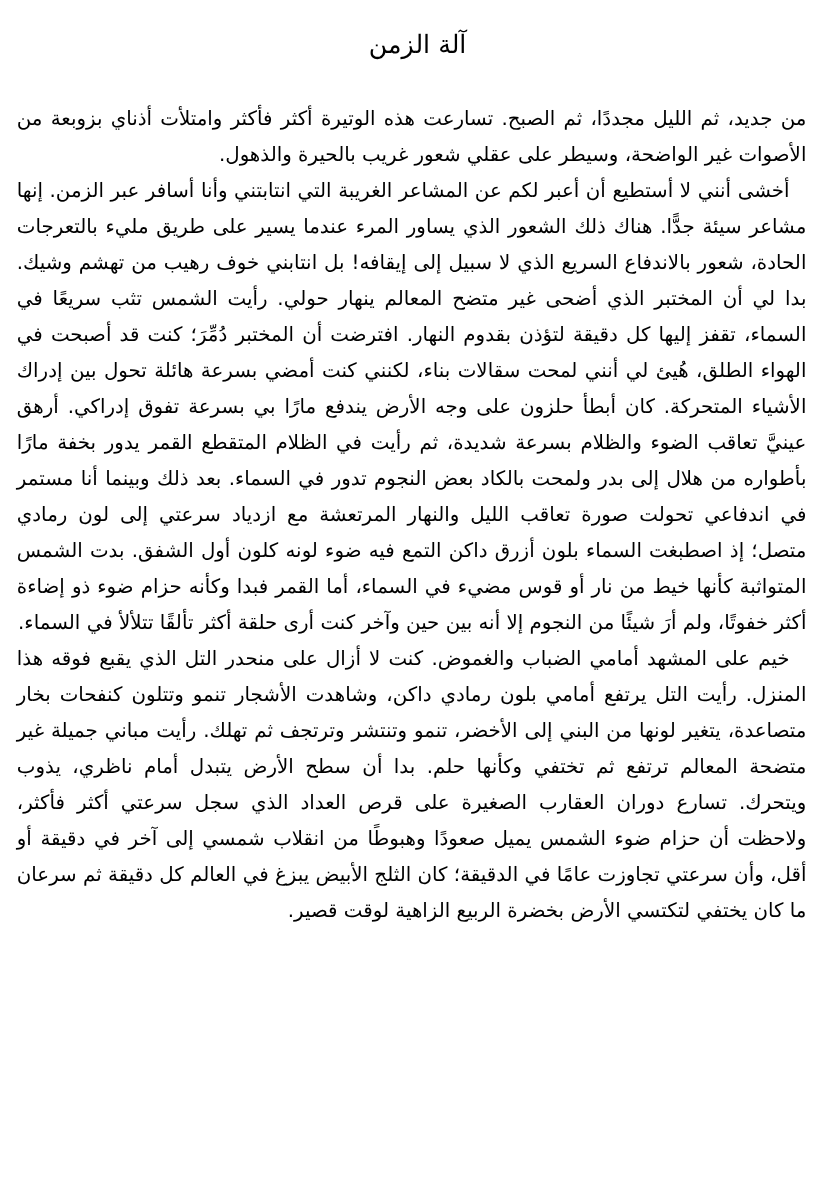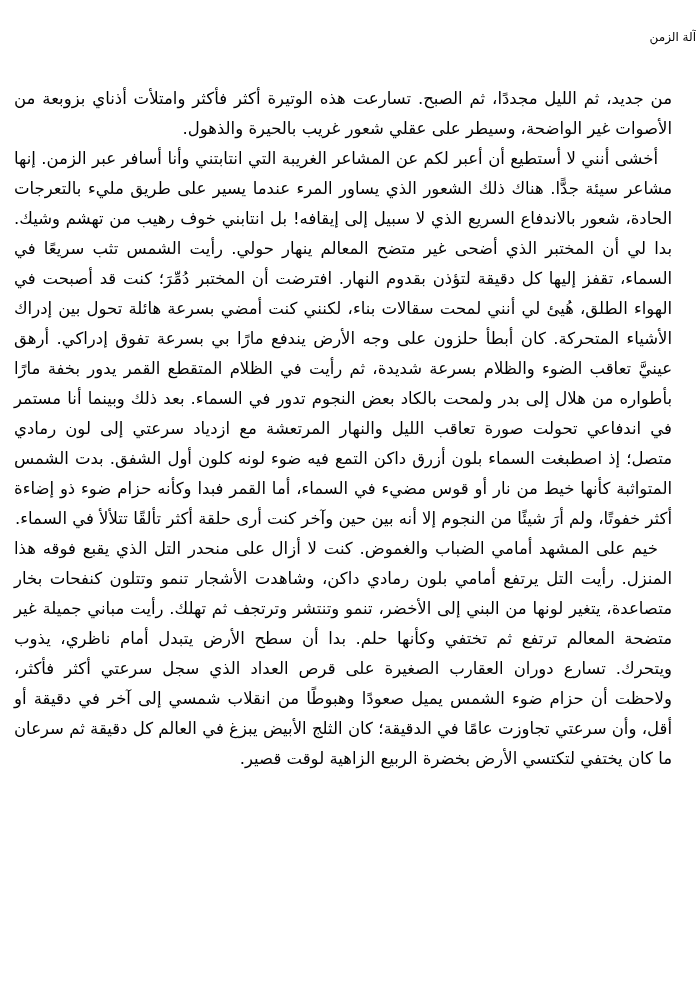--- a/index.html
+++ b/index.html
@@ -13,22 +13,22 @@
     height: 1000px;
     background: #ffffff;
     color: #000000;
     direction: rtl;
     overflow: hidden;
     font-family: "DejaVu Sans", sans-serif;
     box-sizing: border-box;
   }
   .book-title {
     padding-top: 27px;
-    text-align: right;
-    font-size: 12px;
+    text-align: center;
+    font-size: 21px;
     line-height: 20px;
     font-weight: normal;
     margin: 0;
     color: #000000;
     letter-spacing: 0;
   }
   .body-text {
     margin-top: 37px;
     padding: 0 24px 0 14px; 
     font-size: 16.5px;

